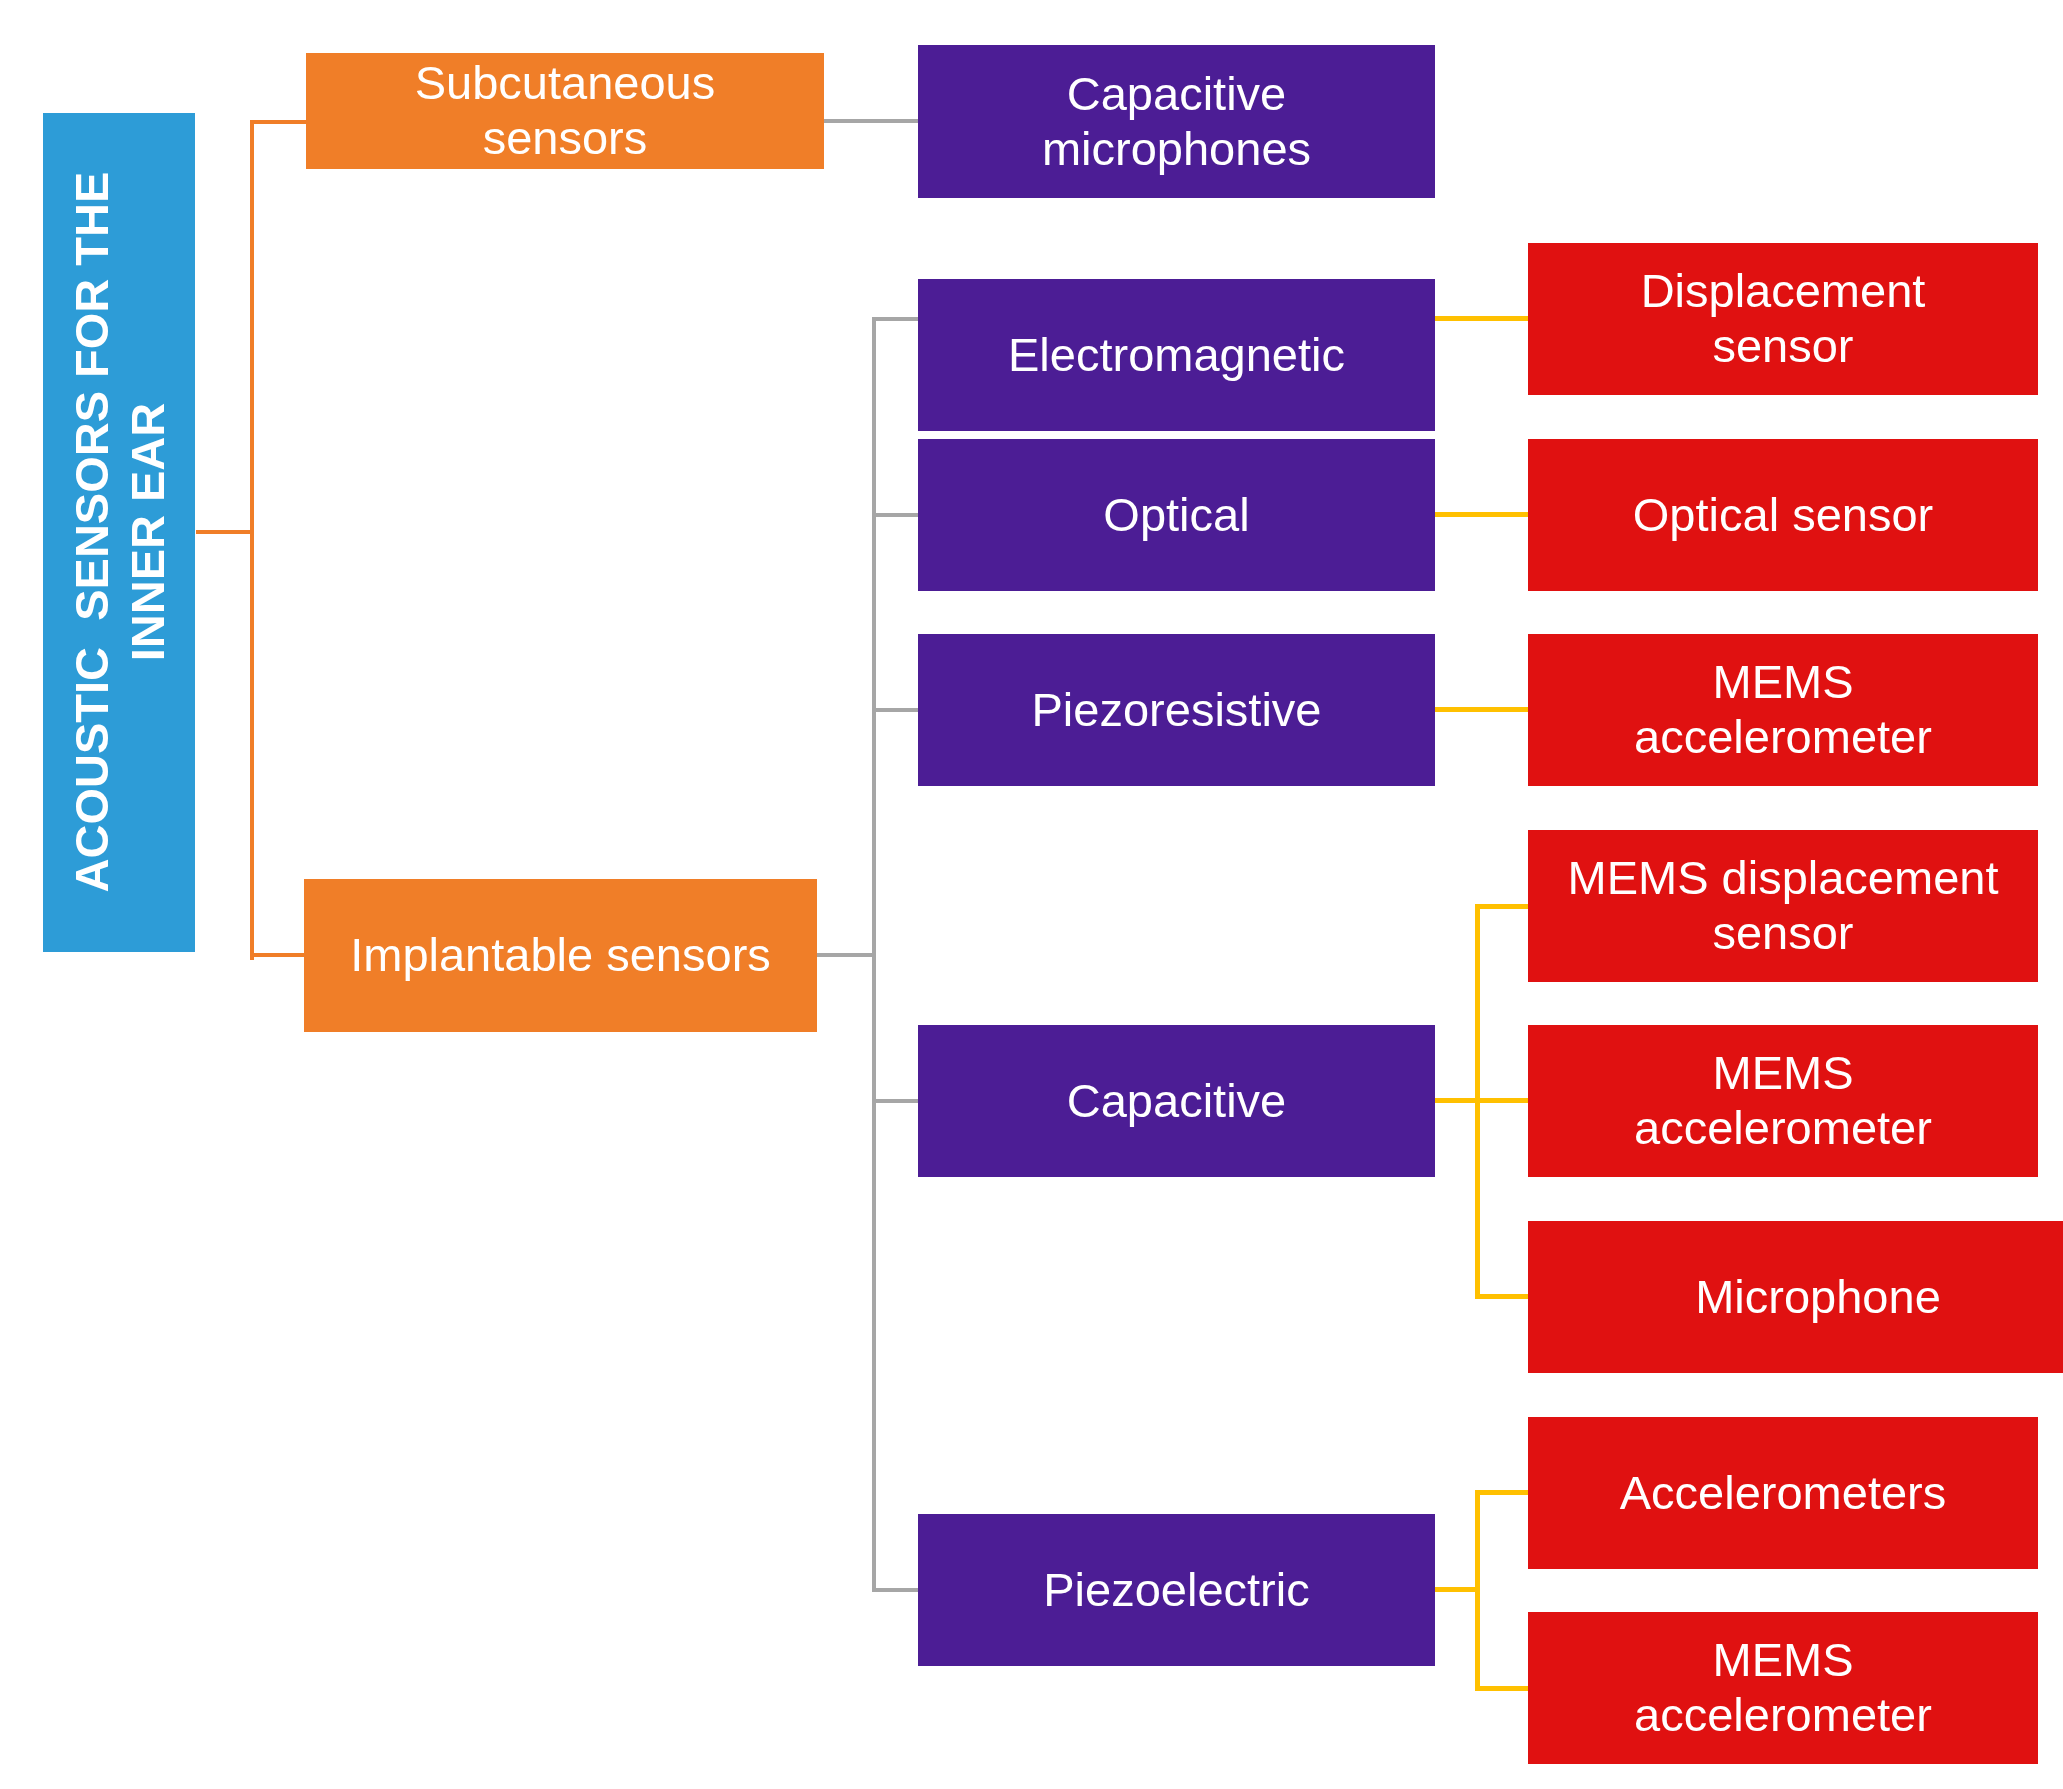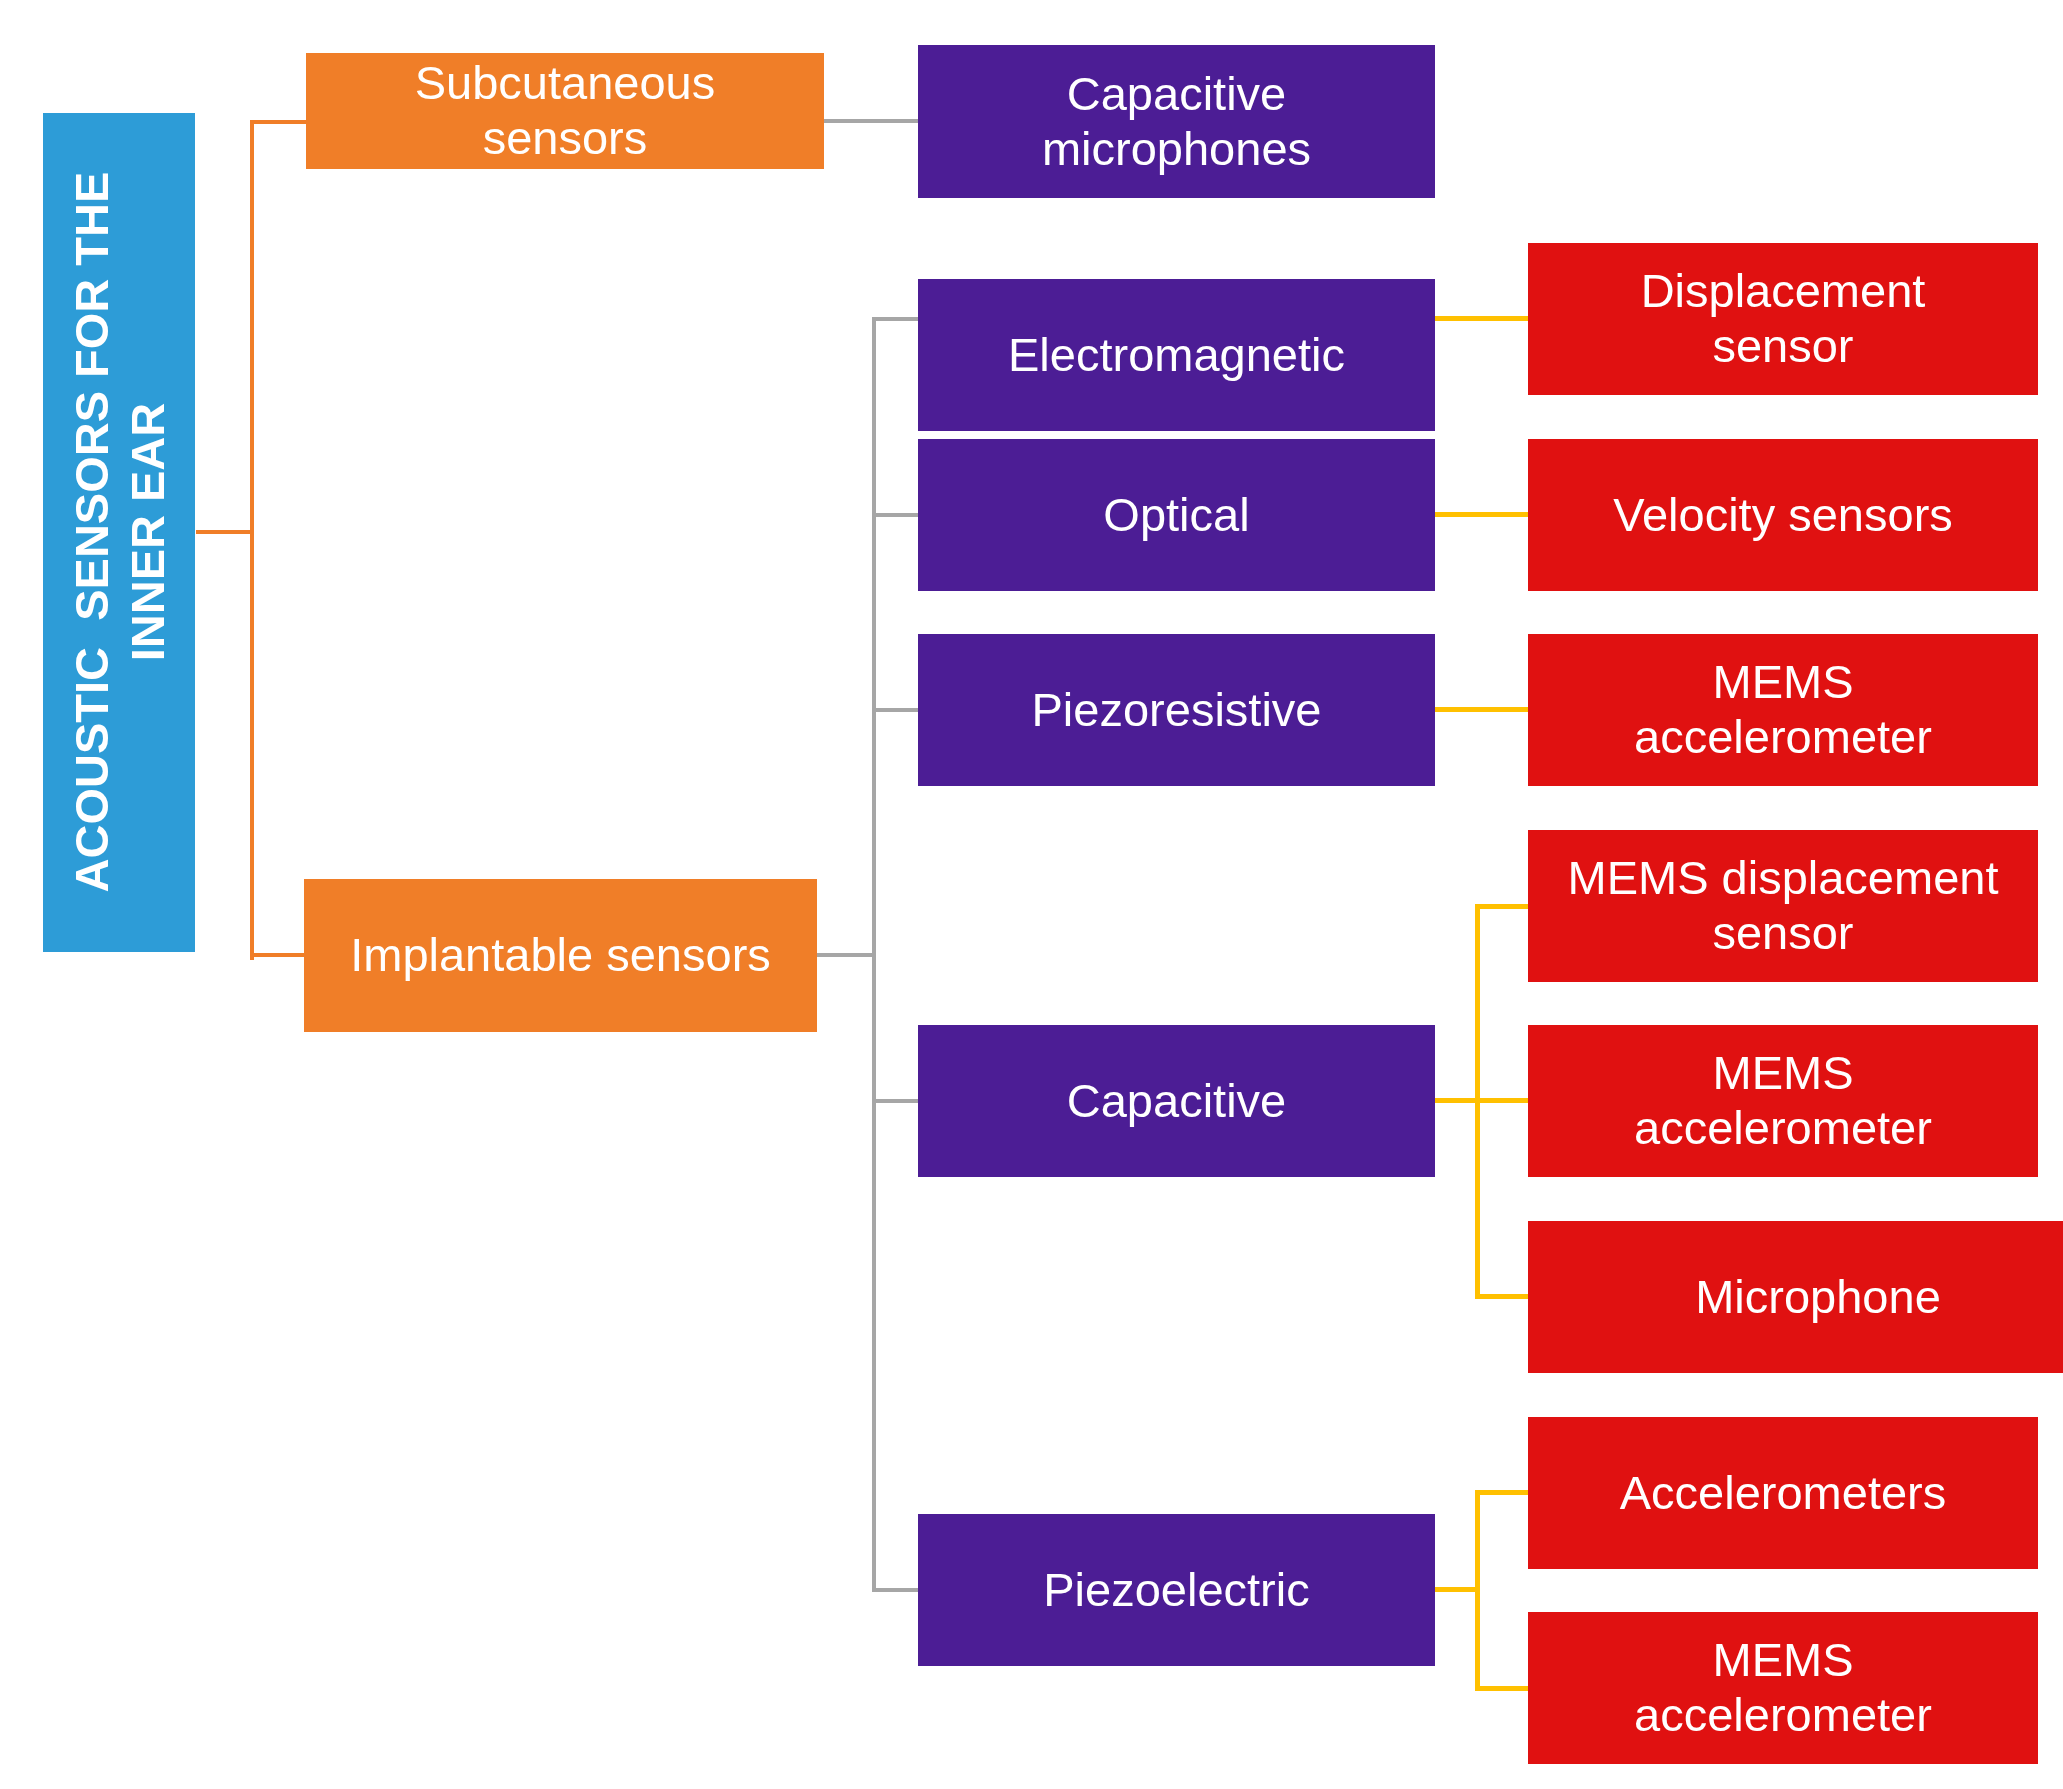--- a/index.html
+++ b/index.html
@@ -132,21 +132,21 @@
   </div>
   <div class="node lv2 n-pze">
     <span>Piezoelectric</span>
   </div>
 
   <div class="node lv3 n-r1">
     <span>Displacement
 sensor</span>
   </div>
   <div class="node lv3 n-r2">
-    <span>Velocity sensors</span>
+    <span>Optical sensor</span>
   </div>
   <div class="node lv3 n-r3">
     <span>MEMS
 accelerometer</span>
   </div>
   <div class="node lv3 n-r4">
     <span>MEMS displacement
 sensor</span>
   </div>
   <div class="node lv3 n-r5">

